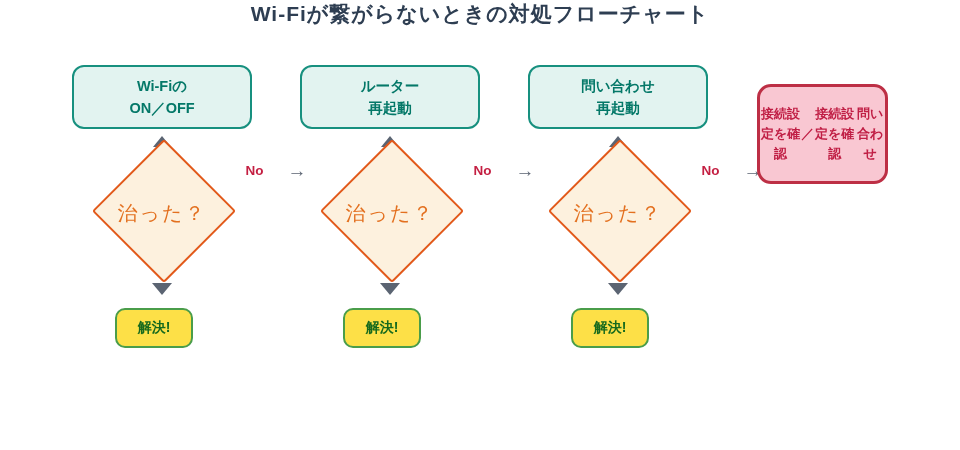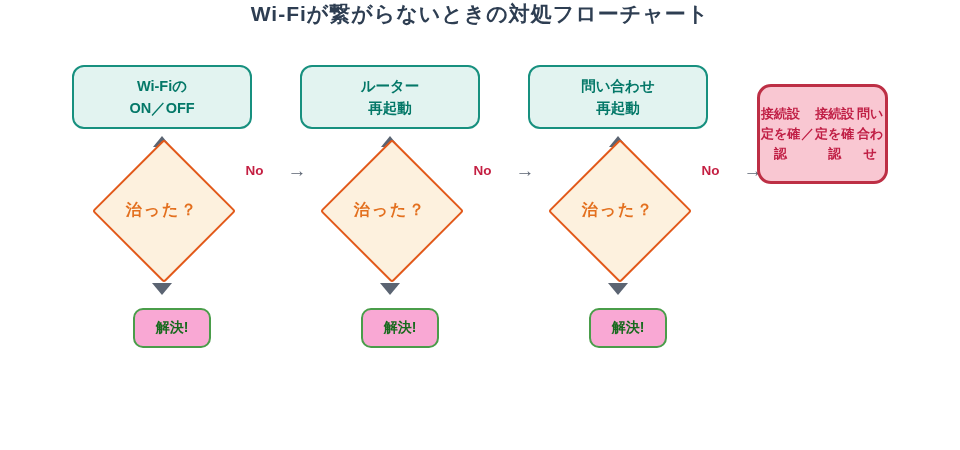--- a/index.html
+++ b/index.html
@@ -24,30 +24,30 @@
     width:0; height:0; border-left:9px solid transparent; border-right:9px solid transparent;
     border-bottom:11px solid #5b6472;
   }
   .diamond {
     position:absolute; left:41px; top:95px; width:98px; height:98px;
     background:#fdf1de; border:2.5px solid #e2591a; border-radius:3px;
     transform:rotate(45deg);
   }
   .decision-label {
     position:absolute; top:135px; left:0; width:100%; text-align:center;
-    color:#e3701f; font-weight:bold; font-size:16px; letter-spacing:2px;
+    color:#e3701f; font-weight:normal; font-size:20px; letter-spacing:2px;
   }
   .arrow-down {
     position:absolute; top:218px; left:50%; transform:translateX(-50%);
     width:0; height:0; border-left:10px solid transparent; border-right:10px solid transparent;
     border-top:12px solid #5b6472;
   }
   .result-box {
-    position:absolute; top:243px; left:61px; width:78px; height:40px; box-sizing:border-box;
-    border:2.5px solid #4a9d4a; border-radius:10px; background:#f9a8d4;
+    position:absolute; top:243px; left:43px; width:78px; height:40px; box-sizing:border-box;
+    border:2.5px solid #4a9d4a; border-radius:10px; background:#fde047;
     color:#176a1d; font-weight:bold; font-size:14px;
     display:flex; align-items:center; justify-content:center;
   }
   .no-connector { position:absolute; top:158px; width:56px; height:24px; display:flex; align-items:center; justify-content:center; gap:24px; }
   .no1 { left:248px; } .no2 { left:476px; } .no3 { left:704px; }
   .no-text { color:#c41f42; font-weight:bold; font-size:13.5px; }
   .no-arrow { color:#5b6472; font-size:19px; line-height:1; font-weight:normal; }
   .fallback-box {
     position:absolute; left:757px; top:84px; width:131px; height:100px; box-sizing:border-box;
     border:3px solid #bd2f45; border-radius:14px; background:#f9c7d2;

